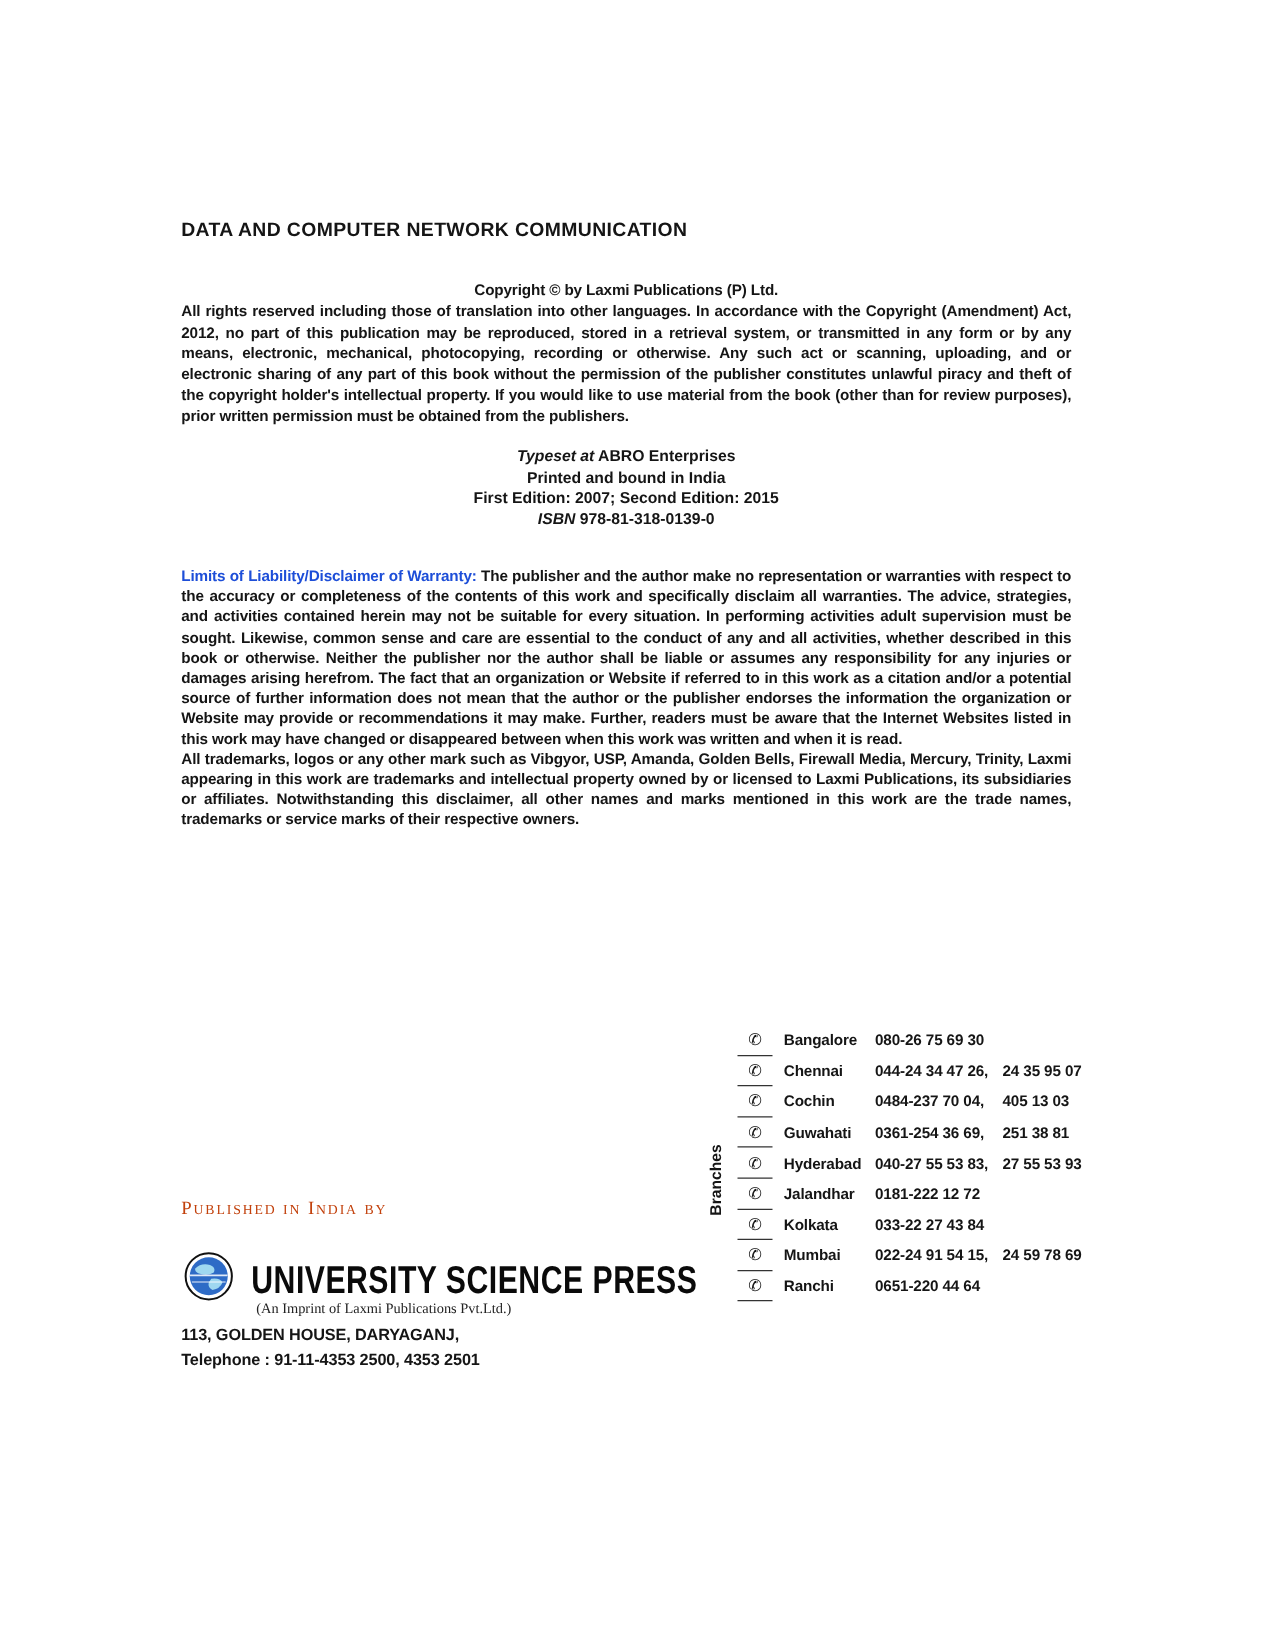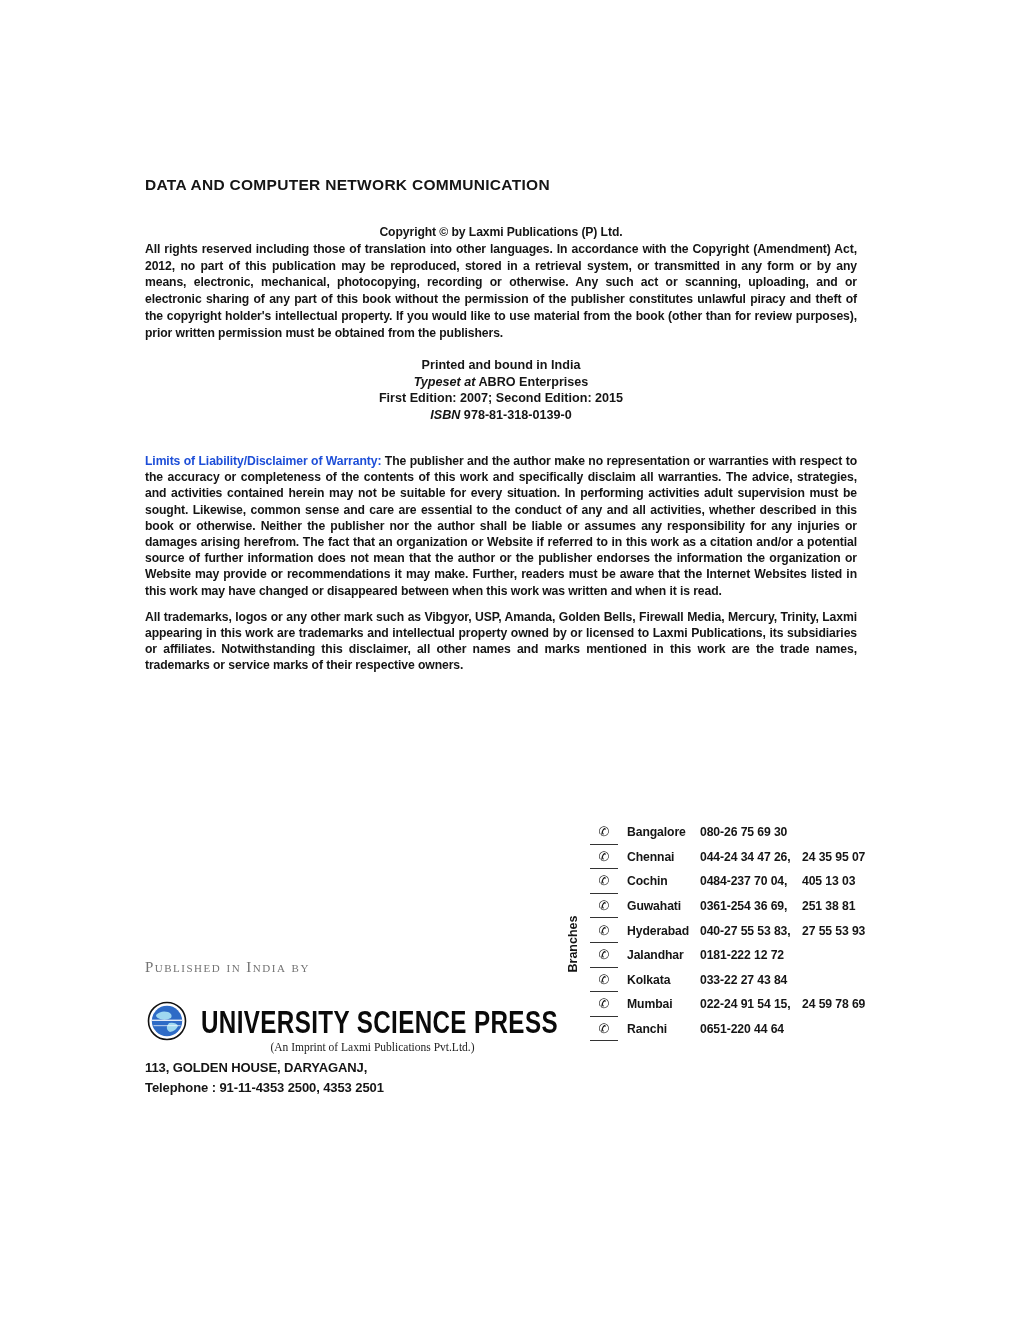--- a/index.html
+++ b/index.html
@@ -27,21 +27,21 @@
     position:absolute; left:145px; top:357px; width:712px;
     text-align:center; font-size:12.6px; font-weight:bold; line-height:16.6px;
   }
   .italic { font-style:italic; }
 
   .disclaimer {
     position:absolute; left:145px; top:453px; width:712px;
     font-size:12.2px; font-weight:bold; line-height:16.2px;
     text-align:justify; letter-spacing:-0.1px;
   }
-  .disclaimer .para2 { margin-top:10px; }
+  .disclaimer .para2 { }
   .disc-heading { color:#1d4ed8; }
 
   .branches {
     position:absolute; left:590px; top:820px;
   }
   .branch-row {
     display:flex; align-items:center; height:24.6px;
     font-size:12.2px; font-weight:bold; letter-spacing:-0.1px;
   }
   .branch-icon {
@@ -55,35 +55,35 @@
   .branch-phone1 { width:102px; }
   .branches-label {
     position:absolute; left:-76px; top:116px; width:120px; height:16px;
     text-align:center; transform:rotate(-90deg);
     font-size:12.5px; font-weight:bold;
   }
 
   .published-by {
     position:absolute; left:145px; top:959px;
     font-family:"Liberation Serif", serif; font-variant:small-caps;
-    font-size:15px; letter-spacing:1.5px; color:#737373;
+    font-size:15px; letter-spacing:1.5px; color:#c2410c;
   }
 
   .logo-row {
     position:absolute; left:147px; top:1001px;
     display:flex; align-items:center; gap:14px;text-align:center;
   }
   .press-name {
     font-size:31px; font-weight:bold; white-space:nowrap;
     transform:scaleX(0.78); transform-origin:left center;
     letter-spacing:0.5px; color:#0a0a0a;
   }
   .imprint {
     position:absolute; left:205px; top:1041px; width:335px;
-    text-align:center; font-family:"Liberation Serif", serif; font-size:11.5px; color:#222;
+    text-align:left; font-family:"Liberation Serif", serif; font-size:11.5px; color:#222;
   }
 
   .address {
     position:absolute; left:145px; top:1058px;
     font-size:13px; font-weight:bold; line-height:19.6px; letter-spacing:-0.1px;
   }
   .address .email { margin-left:28px; }
 
   .footer-note {
     position:absolute; left:592px; top:1106px;
@@ -96,22 +96,22 @@
 <div class="page">
 
   <div class="title">DATA AND COMPUTER NETWORK COMMUNICATION</div>
 
   <div class="copyright">
     <span class="first-line">Copyright © by Laxmi Publications (P) Ltd.</span>
     <span>All rights reserved including those of translation into other languages. In accordance with the Copyright (Amendment) Act, 2012, no part of this publication may be reproduced, stored in a retrieval system, or transmitted in any form or by any means, electronic, mechanical, photocopying, recording or otherwise. Any such act or scanning, uploading, and or electronic sharing of any part of this book without the permission of the publisher constitutes unlawful piracy and theft of the copyright holder's intellectual property. If you would like to use material from the book (other than for review purposes), prior written permission must be obtained from the publishers.</span>
   </div>
 
   <div class="edition">
+    <div><span class="italic">Typeset at</span><span> ABRO Enterprises</span></div>
     <div>Printed and bound in India</div>
-    <div><span class="italic">Typeset at</span><span> ABRO Enterprises</span></div>
     <div>First Edition: 2007; Second Edition: 2015</div>
     <div><span class="italic">ISBN</span><span> 978-81-318-0139-0</span></div>
   </div>
 
   <div class="disclaimer">
     <div class="para1">
       <span class="disc-heading">Limits of Liability/Disclaimer of Warranty:</span><span> The publisher and the author make no representation or warranties with respect to the accuracy or completeness of the contents of this work and specifically disclaim all warranties. The advice, strategies, and activities contained herein may not be suitable for every situation. In performing activities adult supervision must be sought. Likewise, common sense and care are essential to the conduct of any and all activities, whether described in this book or otherwise. Neither the publisher nor the author shall be liable or assumes any responsibility for any injuries or damages arising herefrom. The fact that an organization or Website if referred to in this work as a citation and/or a potential source of further information does not mean that the author or the publisher endorses the information the organization or Website may provide or recommendations it may make. Further, readers must be aware that the Internet Websites listed in this work may have changed or disappeared between when this work was written and when it is read.</span>
     </div>
     <div class="para2">All trademarks, logos or any other mark such as Vibgyor, USP, Amanda, Golden Bells, Firewall Media, Mercury, Trinity, Laxmi appearing in this work are trademarks and intellectual property owned by or licensed to Laxmi Publications, its subsidiaries or affiliates. Notwithstanding this disclaimer, all other names and marks mentioned in this work are the trade names, trademarks or service marks of their respective owners.</div>
   </div>

